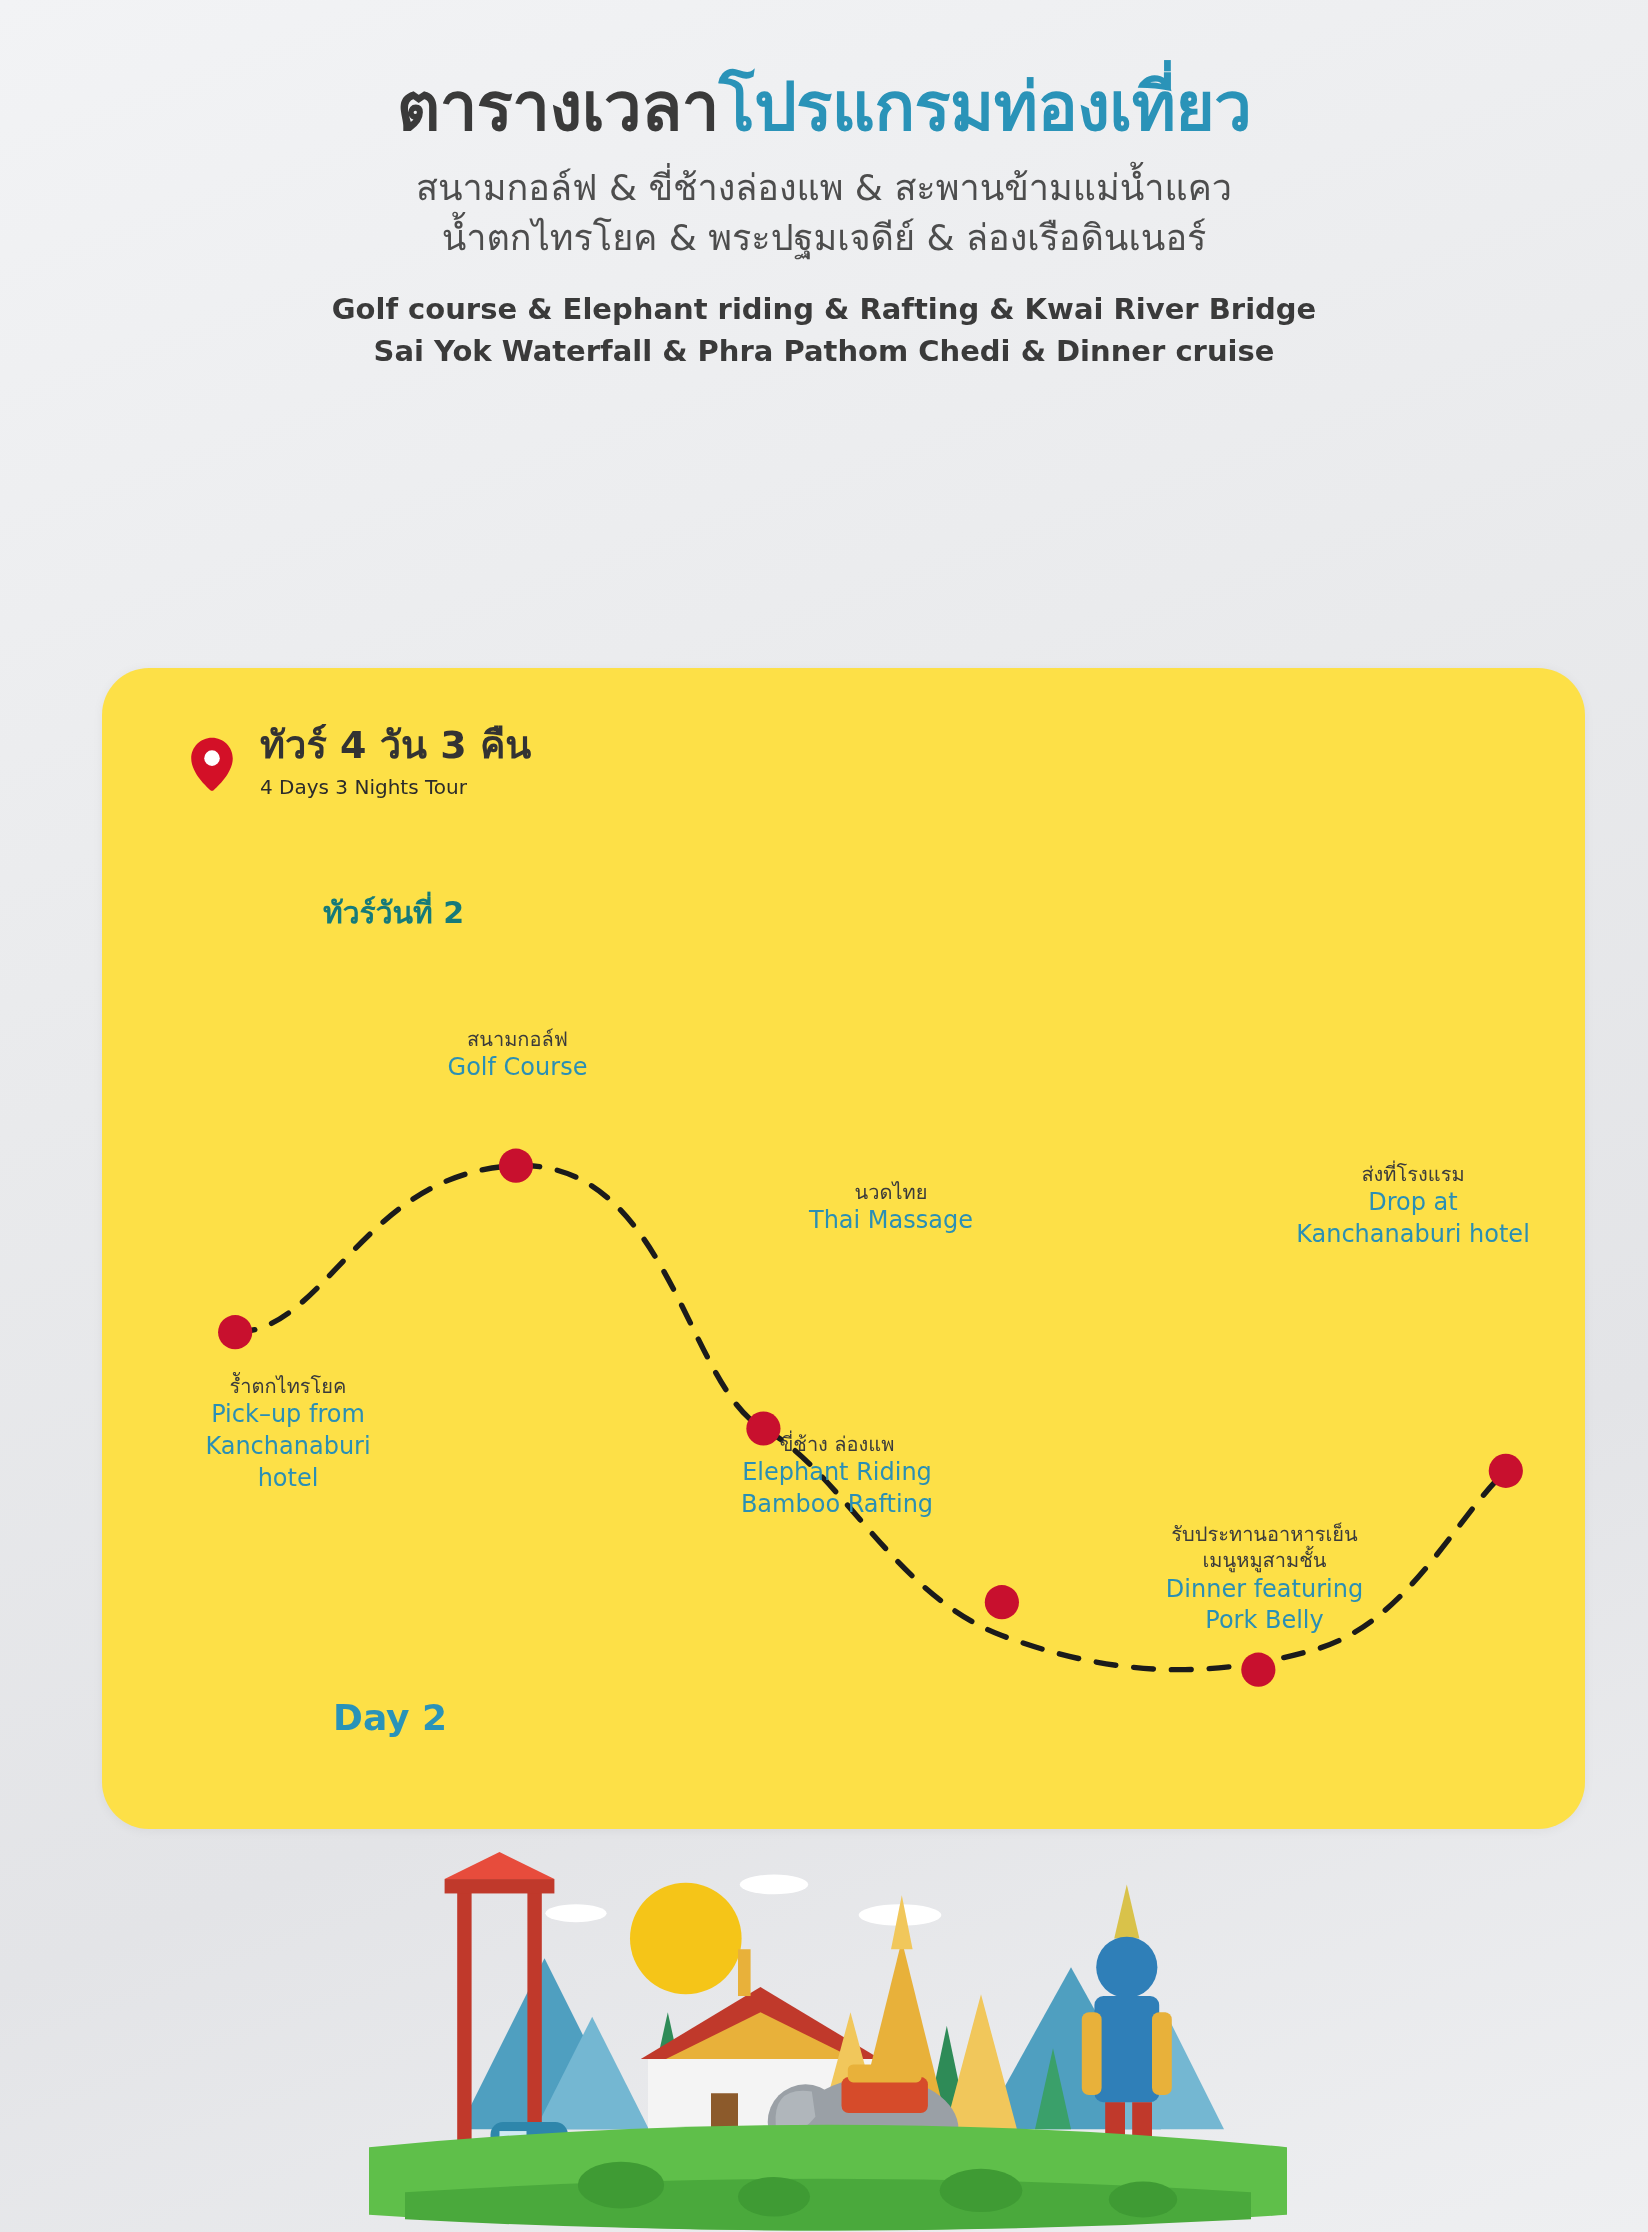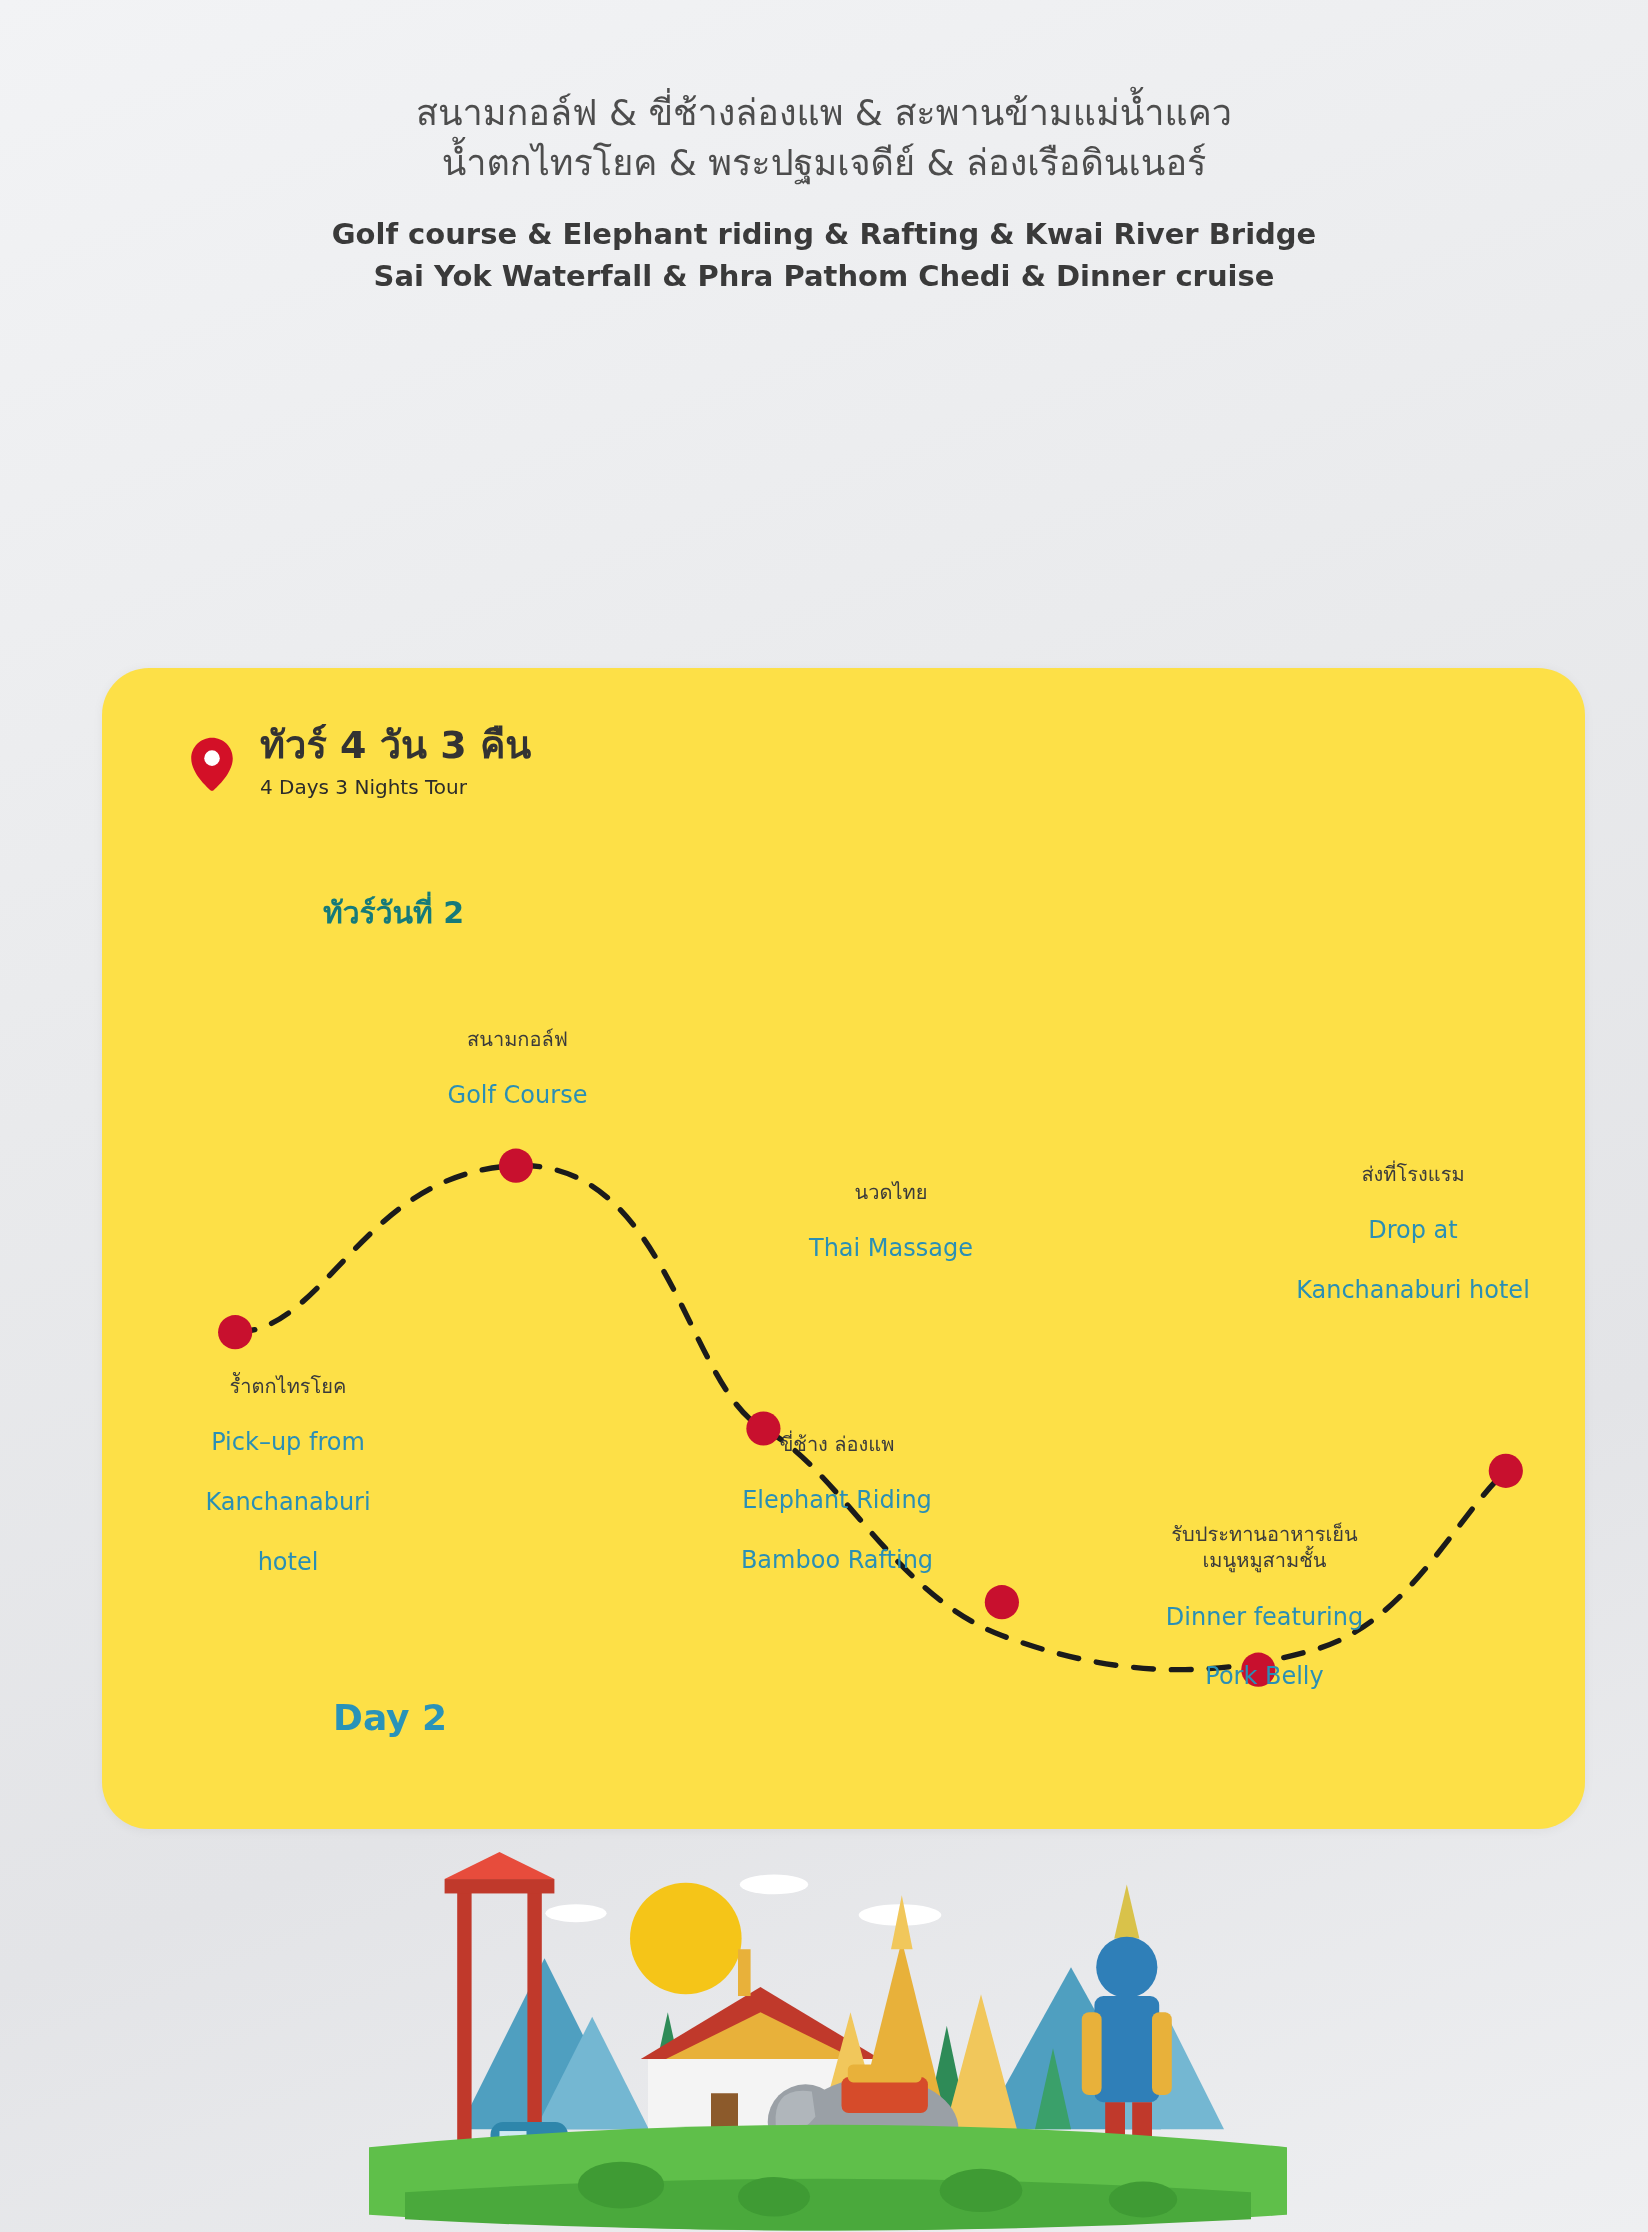--- a/index.html
+++ b/index.html
@@ -123,21 +123,20 @@
     line-height: 1.32;
   }
   .stop-label .th {
     font-size: 20px;
     color: #3b3b3b;
     white-space: nowrap;
   }
   .stop-label .en {
     font-size: 24px;
     color: #2a8fb5;
-    margin-top: 28px;
   }
 
   
   #label-0 { left: 99px; top: 1373px; width: 378px; }
   #label-1 { left: 315px; top: 1026px; width: 405px; }
   #label-2 { left: 702px; top: 1179px; width: 378px; }
   #label-3 { left: 630px; top: 1431px; width: 414px; }
   #label-4 { left: 1062px; top: 1521px; width: 405px; }
   #label-5 { left: 1224px; top: 1161px; width: 378px; }
 
@@ -148,20 +147,23 @@
     top: 1832px;
     width: 954px;
     height: 401px;
   }
   .illustration svg { display: block; width: 100%; height: 100%; }
 </style>
 </head>
 <body>
 
 <div class="header">
+  <div class="title-main">
+    <span>ตารางเวลา</span><span class="accent">โปรแกรมท่องเที่ยว</span>
+  </div>
   <div class="subtitle-th">
     <div>สนามกอล์ฟ  &amp;  ขี่ช้างล่องแพ  &amp;  สะพานข้ามแม่น้ำแคว</div>
     <div>น้ำตกไทรโยค  &amp;  พระปฐมเจดีย์  &amp;  ล่องเรือดินเนอร์</div>
   </div>
   <div class="subtitle-en">
     <div>Golf course &amp; Elephant riding &amp; Rafting &amp; Kwai River Bridge</div>
     <div>Sai Yok Waterfall &amp; Phra Pathom Chedi &amp; Dinner cruise</div>
   </div>
 </div>
 

